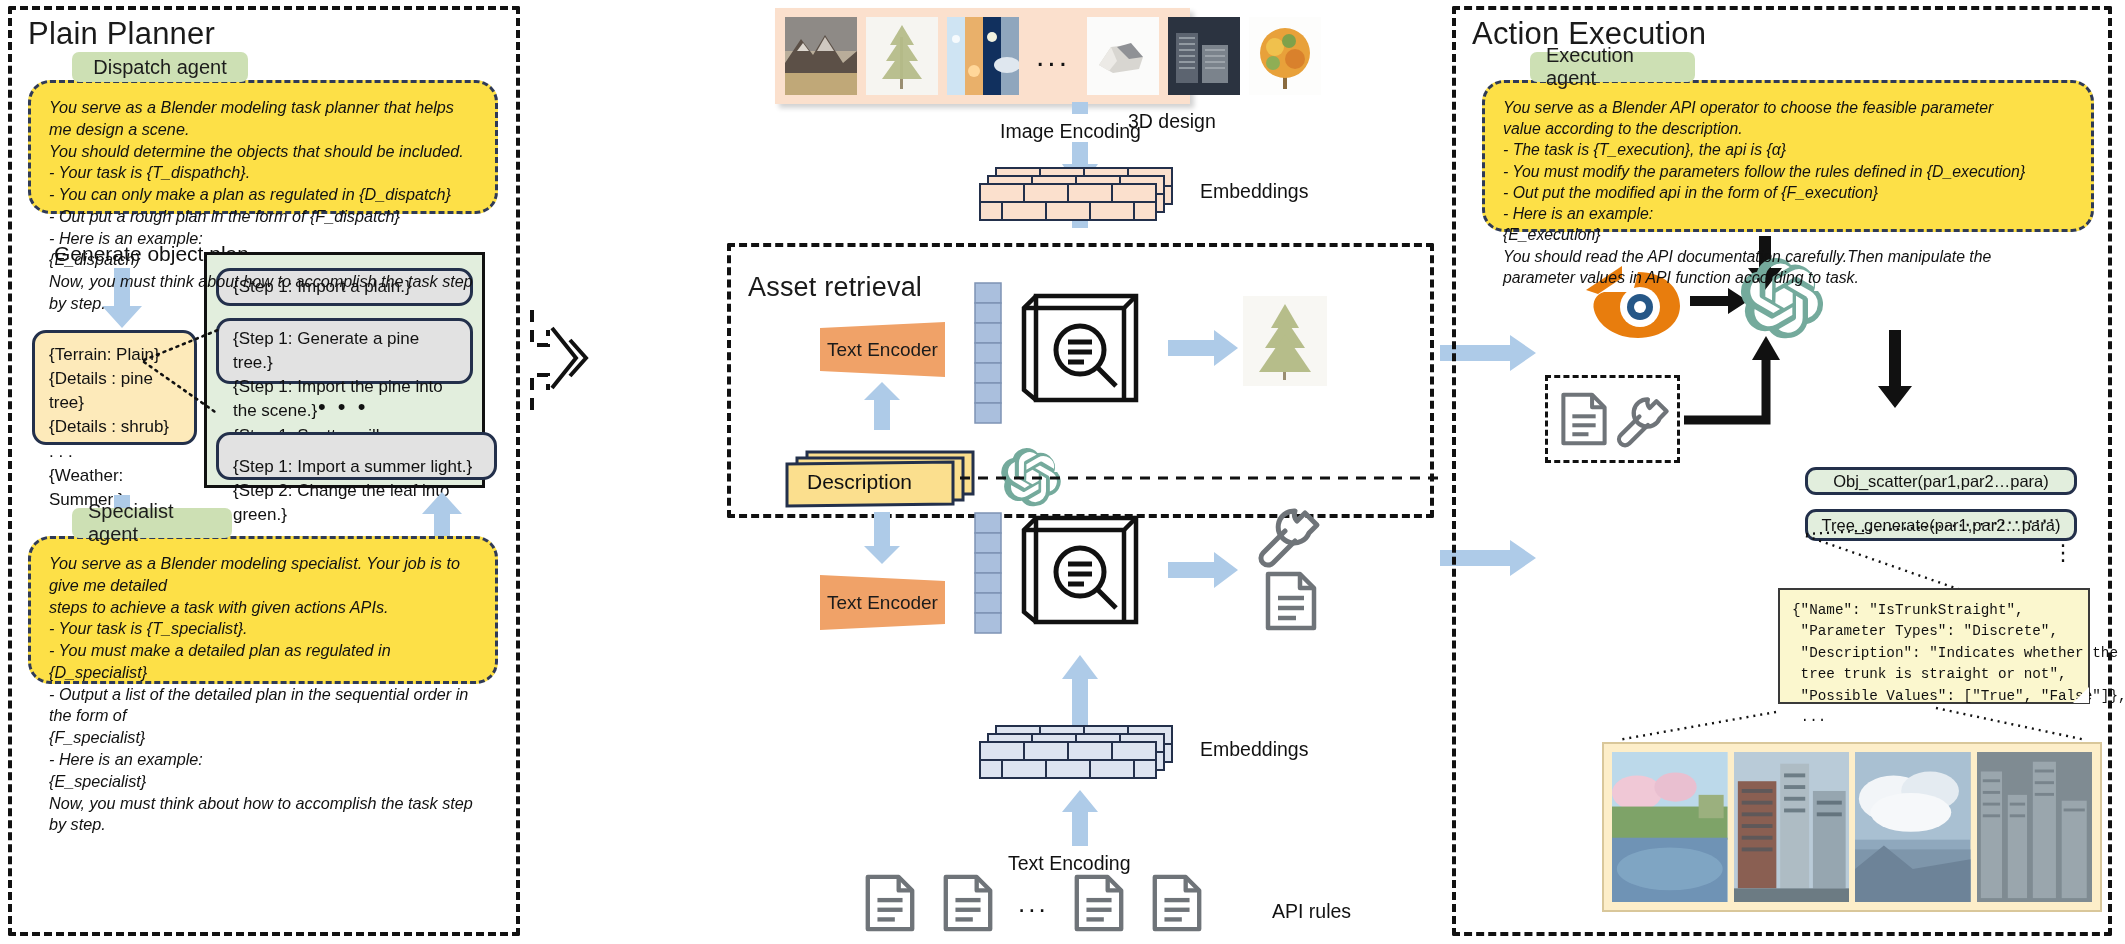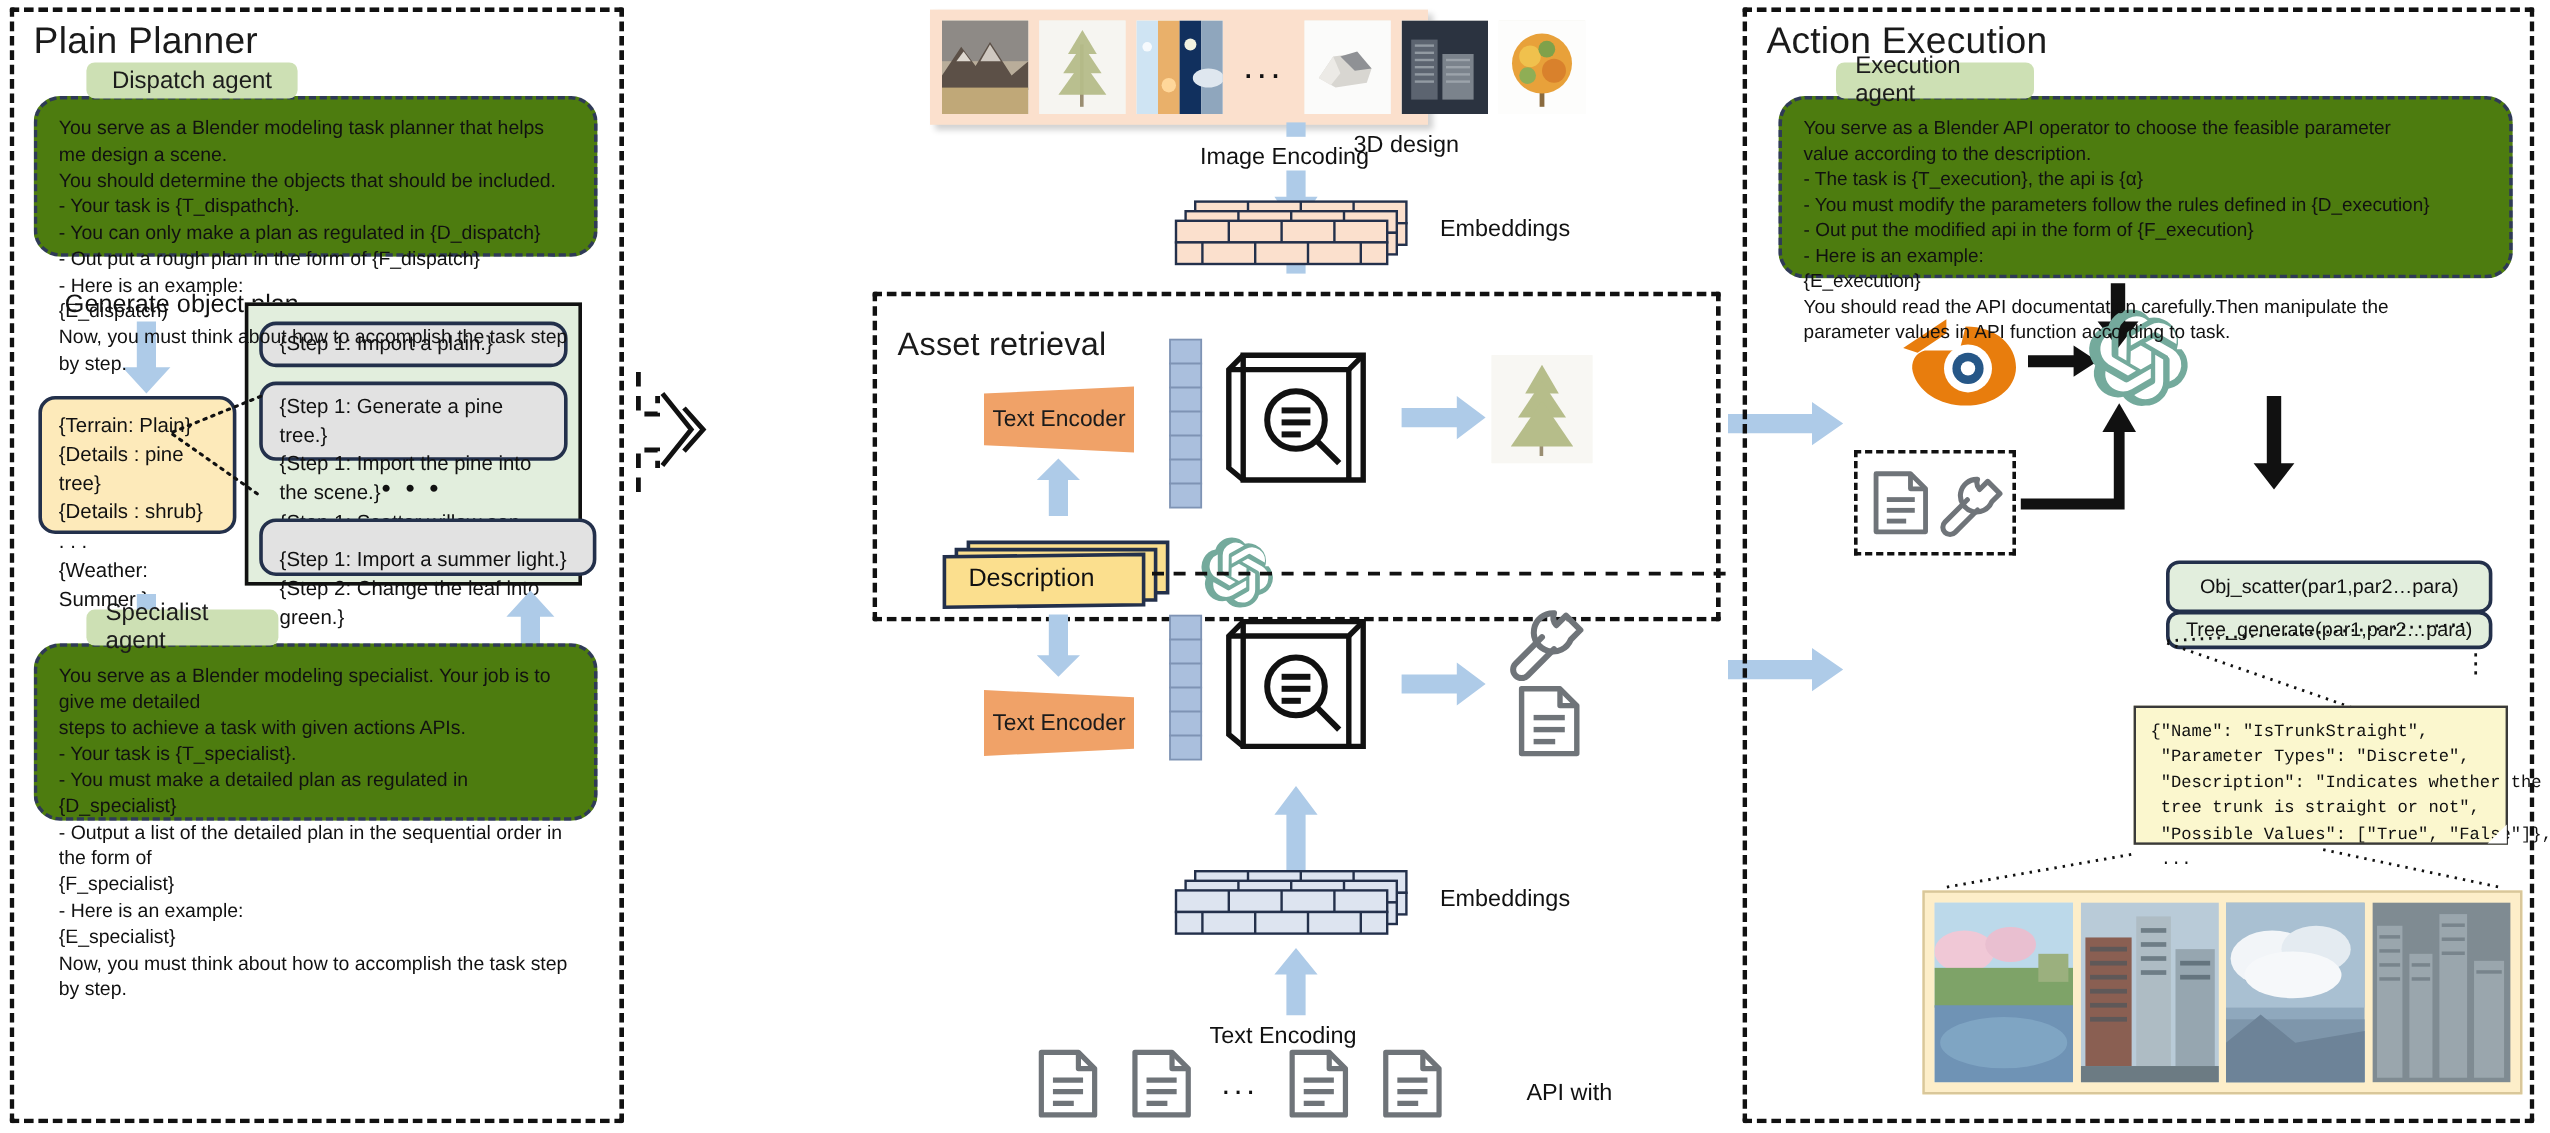--- a/index.html
+++ b/index.html
@@ -42,29 +42,30 @@
     color: #1c1c1c;
     display: flex;
     align-items: center;
     justify-content: center;
     padding: 0 16px;
     z-index: 6;
   }
 
   .prompt-box {
     position: absolute;
-    background: #4d7c0f;
+    background: #fde047;
     border: 3px dashed #2f3a56;
     border-radius: 22px;
     padding: 14px 18px 10px 18px;
     font-size: 16.2px;
     line-height: 1.345;
     color: #111111;
     white-space: pre-line;
     z-index: 4;
+    font-style: italic;
   }
 
   .rbox {
     position: absolute;
     border: 3px solid #23304b;
     border-radius: 14px;
     font-size: 17px;
     line-height: 1.42;
     color: #111;
     padding: 10px 14px;
@@ -649,21 +650,21 @@
         <g fill="none" stroke="#6f7479" stroke-width="4.5" stroke-linejoin="round">
           <path d="M6 4 L38 4 L52 18 L52 58 L6 58 Z"></path>
             <path d="M38 4 L38 18 L52 18"></path>
           <line x1="16" y1="28" x2="42" y2="28"></line>
             <line x1="16" y1="38" x2="42" y2="38"></line>
             <line x1="16" y1="48" x2="34" y2="48"></line>
         </g>
       </svg>
     </span>
   </div>
-  <div class="plain-label" style="left:1272px; top:900px;">API with</div>
+  <div class="plain-label" style="left:1272px; top:900px;">API rules</div>
 
   <div class="arrow-h" style="left:1440px; top:335px;">
     <svg width="96" height="36" viewBox="0 0 96 36">
       <polygon points="0,10 70,10 70,0 96,18 70,36 70,26 0,26" fill="#aecbe8"></polygon>
     </svg>
   </div>
   <div class="arrow-h" style="left:1440px; top:540px;">
     <svg width="96" height="36" viewBox="0 0 96 36">
       <polygon points="0,10 70,10 70,0 96,18 70,36 70,26 0,26" fill="#aecbe8"></polygon>
     </svg>
@@ -740,21 +741,21 @@
       <polygon points="86,0 100,24 72,24" fill="#111"></polygon>
     </svg>
   </div>
 
   <div class="abs" style="left:1878px; top:330px;">
     <svg width="34" height="78" viewBox="0 0 34 78">
       <polygon points="11,0 23,0 23,56 34,56 17,78 0,56 11,56" fill="#111"></polygon>
     </svg>
   </div>
 
-  <div class="api-chip" style="left:1805px; top:467px; width:272px; height:44px;">Obj_scatter(par1,par2…para)</div>
+  <div class="api-chip" style="left:1805px; top:467px; width:272px; height:28px;">Obj_scatter(par1,par2…para)</div>
   <div class="api-chip" style="left:1805px; top:509px; width:272px; height:32px;">Tree_generate(par1,par2…para)</div>
   <div class="dots-h" style="left:2052px; top:542px; font-size:22px;">⋮</div>
 
   <div class="abs" style="left:1740px; top:520px;">
     <svg width="330" height="120">
       <line x1="66" y1="14" x2="318" y2="0" stroke="#111" stroke-width="2.4" stroke-dasharray="2 5"></line>
       <line x1="66" y1="16" x2="330" y2="108" stroke="#111" stroke-width="2.4" stroke-dasharray="2 5"></line>
     </svg>
   </div>
 

